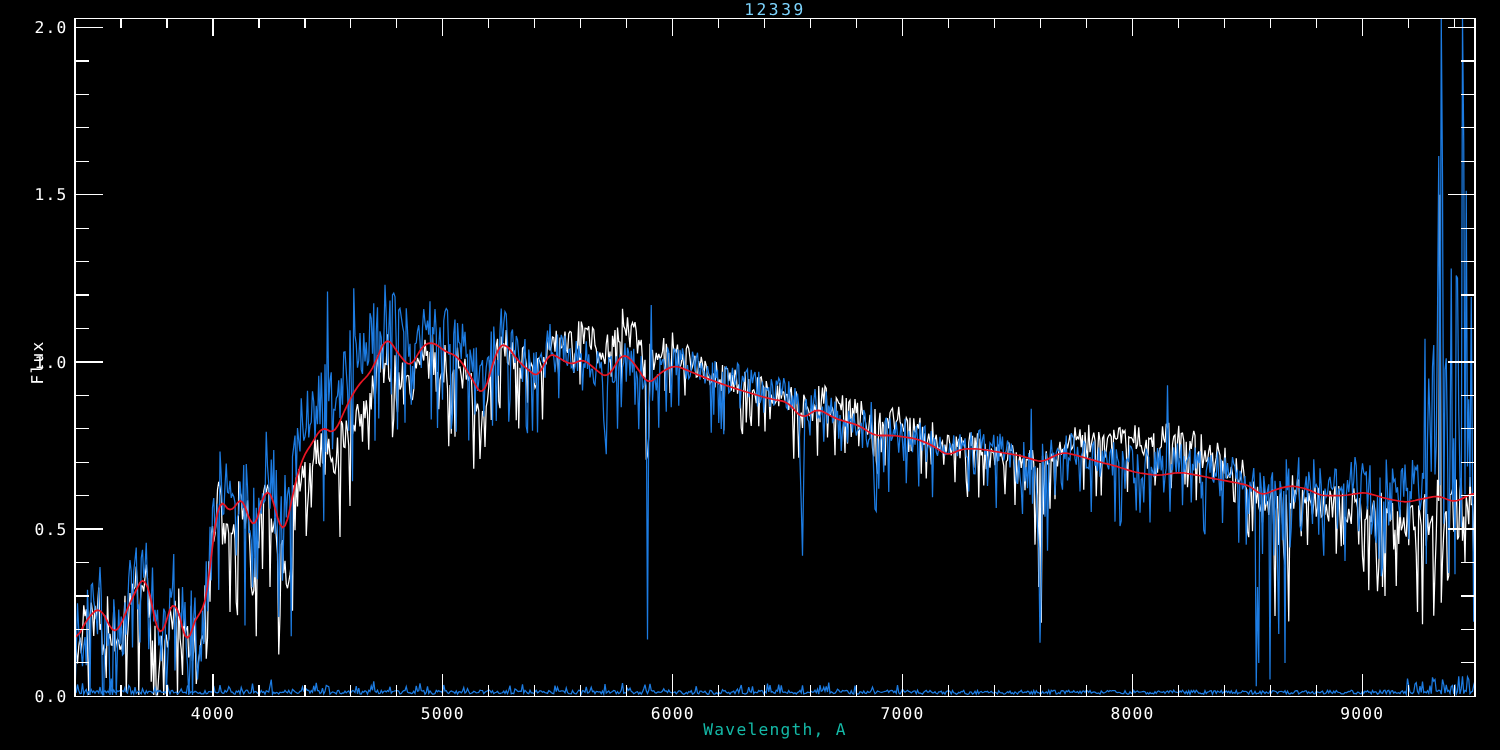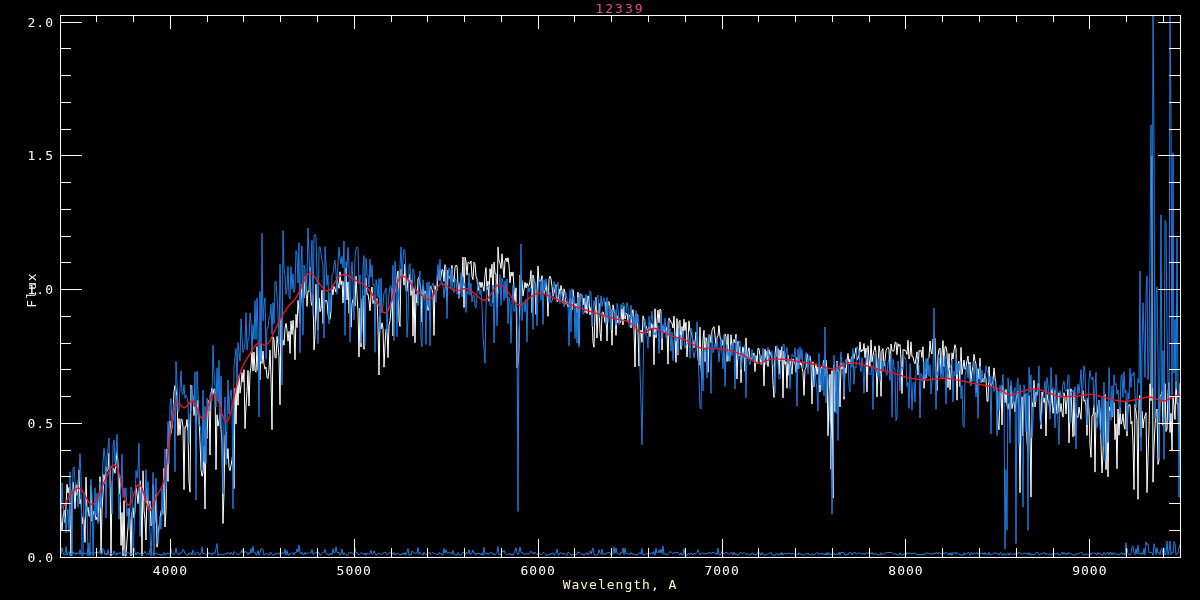--- a/index.html
+++ b/index.html
@@ -1,21 +1,21 @@
 <!DOCTYPE html>
 <html><head>
 <meta charset="utf-8">
 <style>
   html,body{margin:0;padding:0;background:#000;}
   .stage{position:relative;width:1200px;height:600px;background:#000;overflow:hidden;
          font-family:"DejaVu Sans Mono",monospace;}
   .plot-title{position:absolute;left:60px;top:1px;width:1120px;text-align:center;
-              color:#ec4899;font-size:13px;letter-spacing:2px;}
+              color:#7dd3fc;font-size:13px;letter-spacing:2px;}
   .x-label{position:absolute;left:60px;top:577px;width:1120px;text-align:center;
-           color:#fef9c3;font-size:13px;letter-spacing:1px;}
+           color:#14b8a6;font-size:13px;letter-spacing:1px;}
   .y-label{position:absolute;left:31px;top:290px;transform:translate(-50%,-50%) rotate(-90deg);
            color:#fff;font-size:13px;letter-spacing:1px;white-space:nowrap;}
   svg{position:absolute;left:0;top:0;}
   text{font-family:"DejaVu Sans Mono",monospace;}
 </style>
 </head>
 <body>
 
 <div class="stage">
   <svg id="plot-svg" width="1200" height="600" viewBox="0 0 1200 600">

